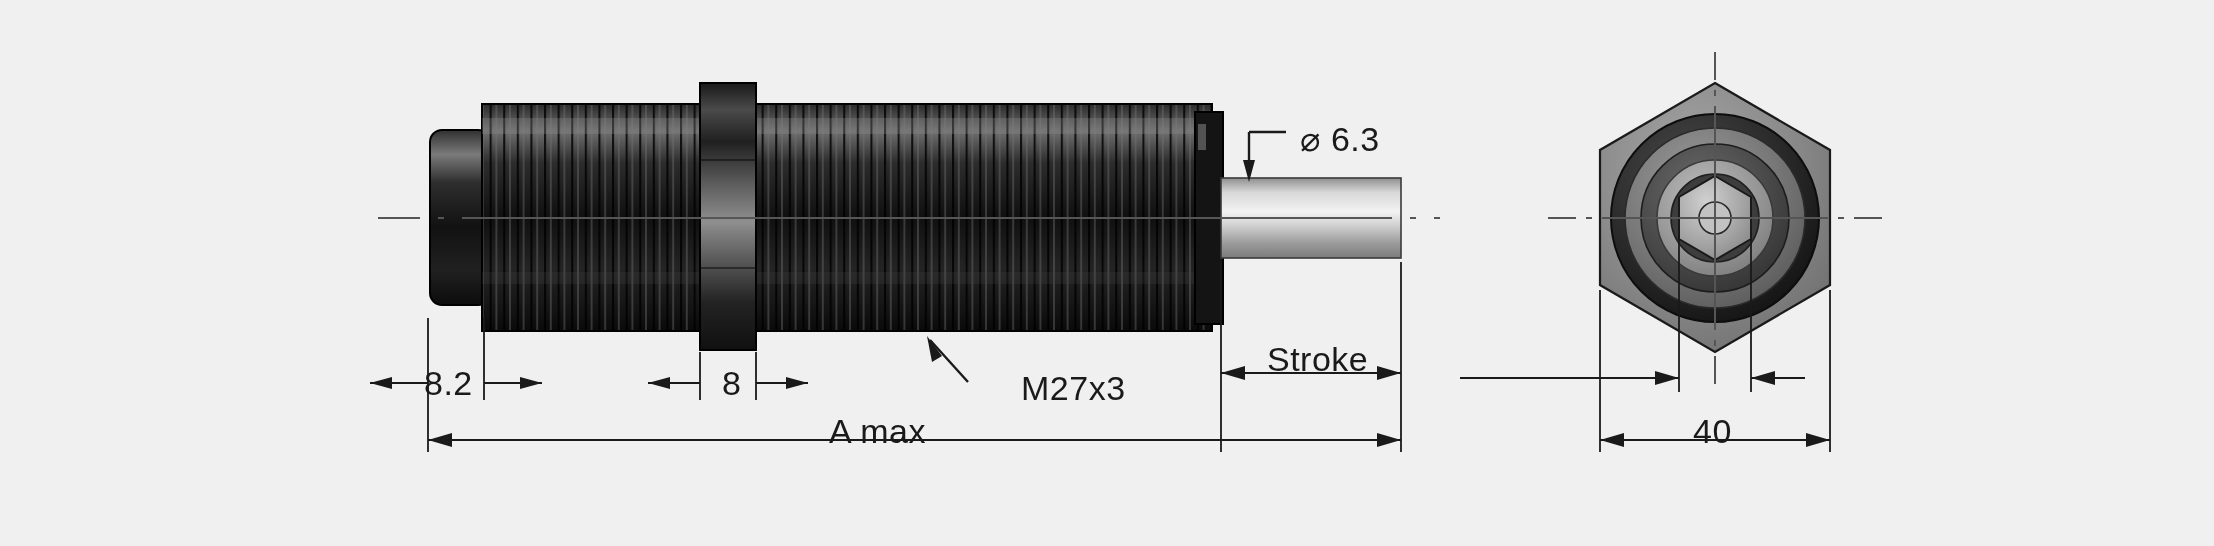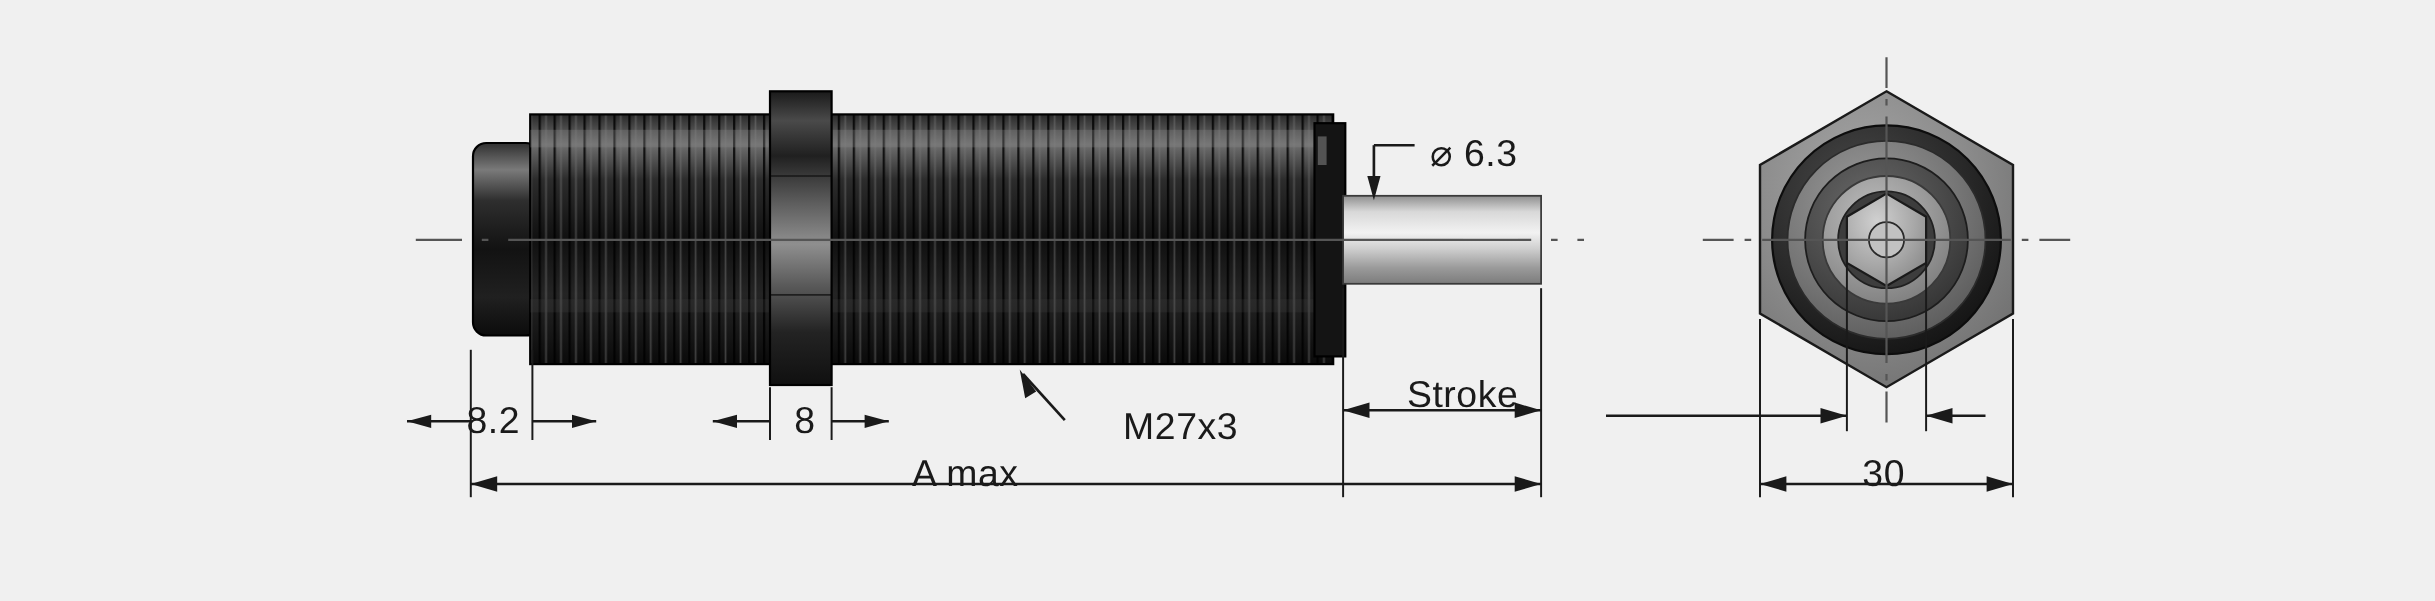--- a/index.html
+++ b/index.html
@@ -229,17 +229,17 @@
         <path d="M 1600 440 L 1624 433 L 1624 447 Z" fill="#1a1a1a"></path>
         <path d="M 1830 440 L 1806 433 L 1806 447 Z" fill="#1a1a1a"></path>
       </g>
     </g>
   </svg>
 
   <div class="dim-text" style="left:1300px; top:119px;">⌀ 6.3</div>
   <div class="dim-text" style="left:424px; top:364px;">8.2</div>
   <div class="dim-text" style="left:722px; top:364px;">8</div>
   <div class="dim-text" style="left:983px; top:369px;margin-left:38px;">M27x3</div>
-  <div class="dim-text" style="left:1267px; top:340px;margin-left:12px;">Stroke</div>
+  <div class="dim-text" style="left:1267px; top:340px;">Stroke</div>
   <div class="dim-text" style="left:829px; top:412px;text-align:right;">A max</div>
-  <div class="dim-text" style="left:1693px; top:412px;">30</div>
+  <div class="dim-text" style="left:1693px; top:412px;">40</div>
 
 </div>
 
 </body></html>

